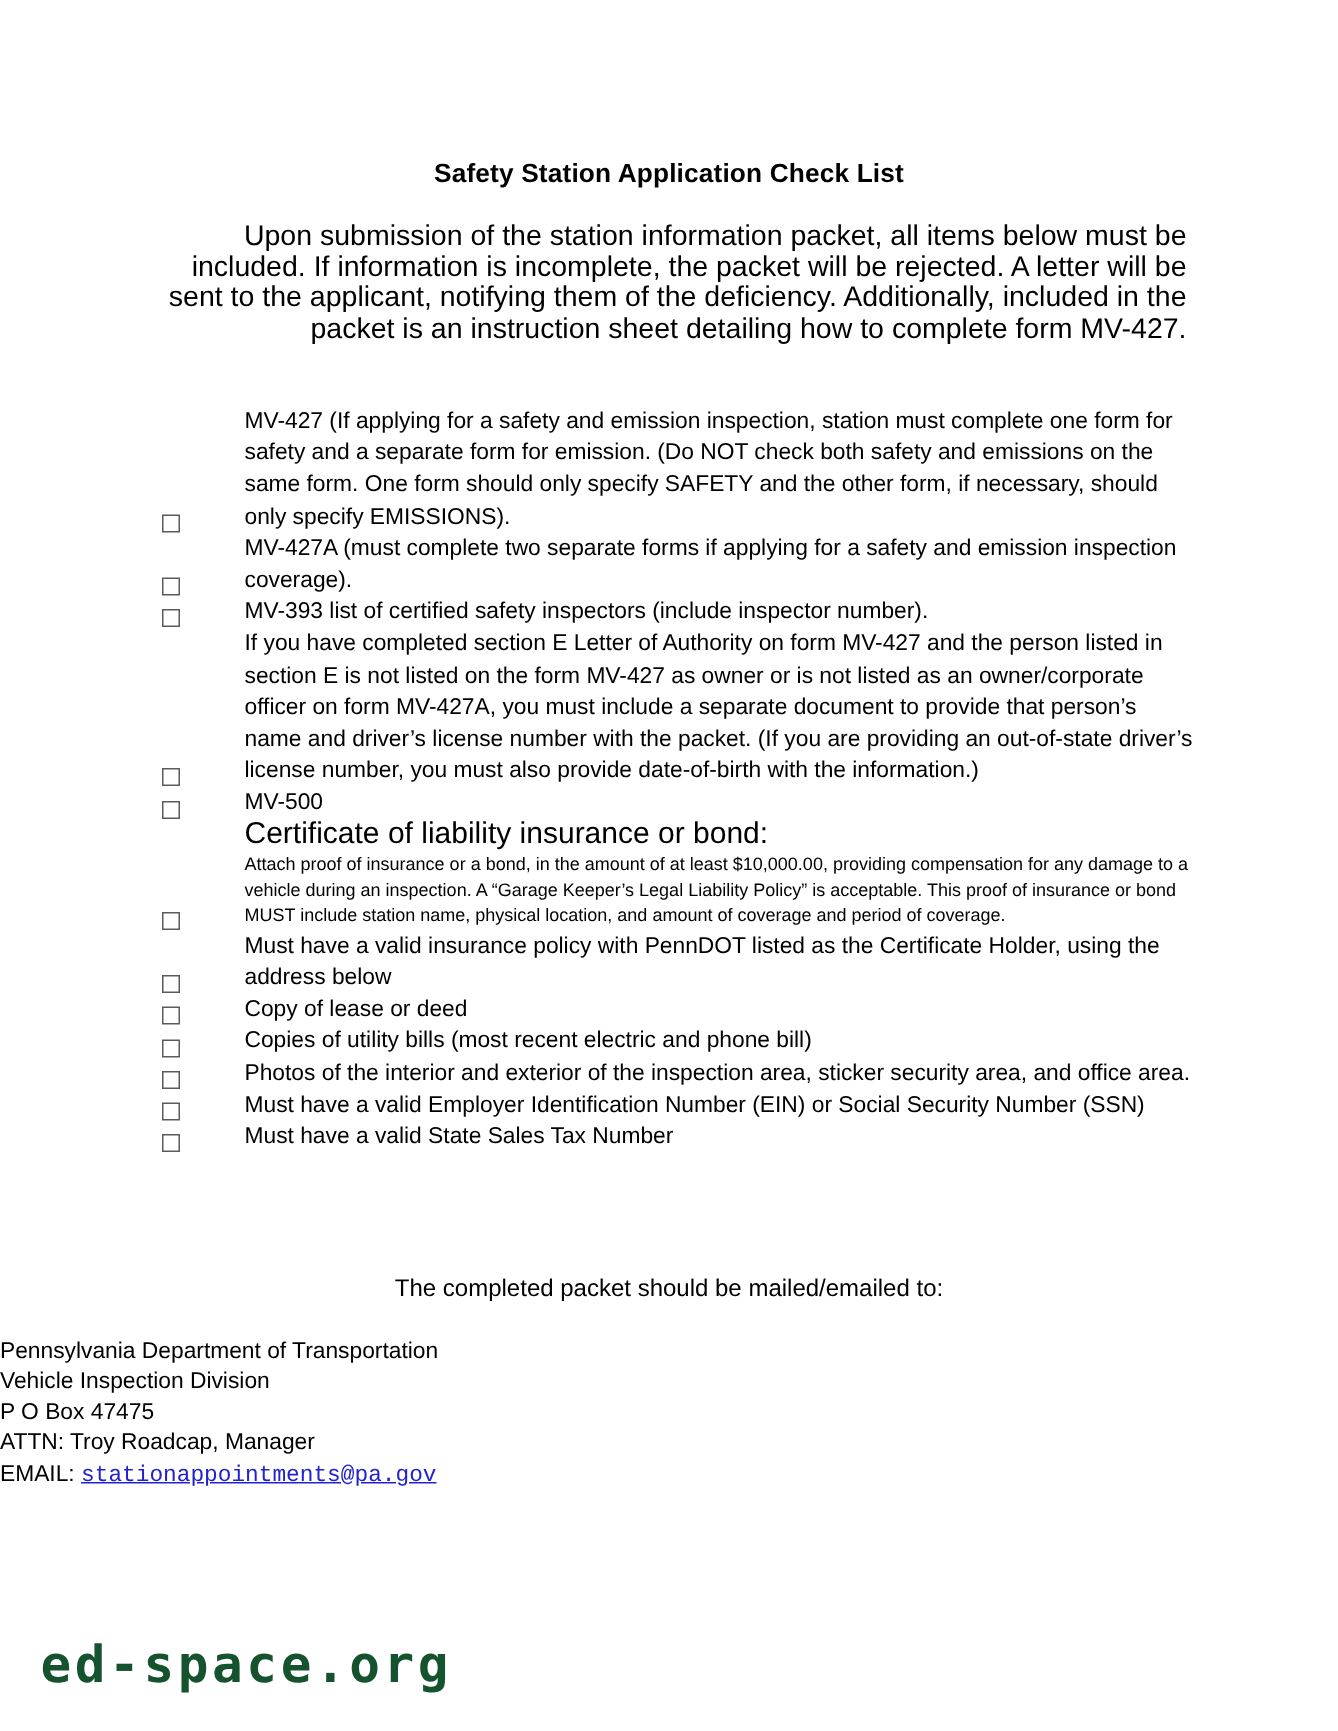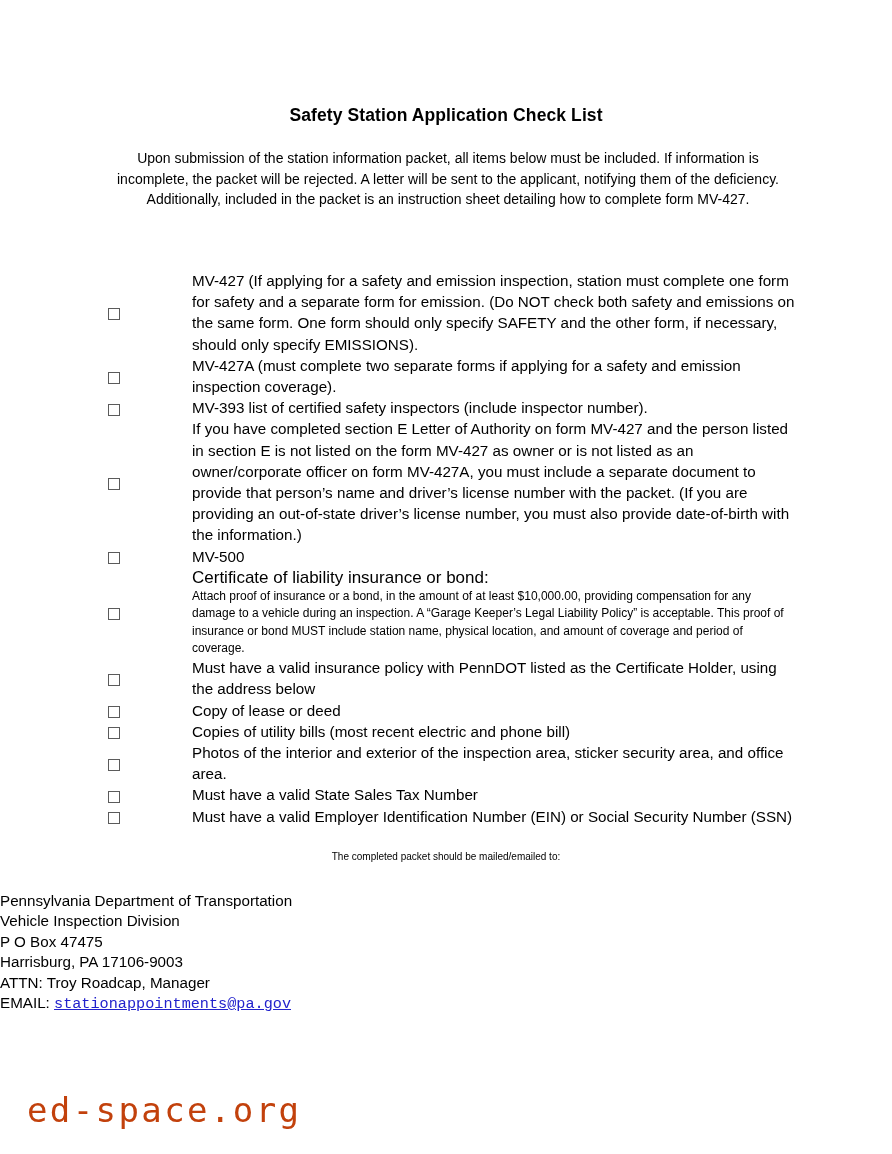--- a/index.html
+++ b/index.html
@@ -34,38 +34,37 @@
     font-weight: bold;
     letter-spacing: 0.1px;
   }
 
   
   .intro {
     position: absolute;
     top: 148px;
     left: 105px;
     width: 686px;
-    font-size: 14px;
+    font-size: 19px;
     line-height: 20.6px;
-    text-align: center;
+    text-align: right;
     white-space: pre-line;
   }
 
   
   .checklist {
     position: absolute;
     top: 270px;
     left: 105px;
     width: 690px;
   }
   .check-row {
     display: flex;
-    align-items: center;
+    align-items: flex-end;
     margin-bottom: 0px;
-    gap: 29px;
   }
   .check-box-cell {
     width: 58px;
     flex: 0 0 58px;
     padding-top: 4px;
   }
   .check-box {
     display: block;
     width: 10px;
     height: 10px;
@@ -73,38 +72,38 @@
     background: #ffffff;
     box-sizing: content-box;
     margin-left: 3px;
   }
   .check-text {
     flex: 1 1 auto;
     font-size: 15.2px;
     line-height: 21.2px;
   }
   .check-text .lead {
-    font-size: 17px;
+    font-size: 20px;
   }
 
   
   .insurance-body {
     font-size: 12px;
     line-height: 17.3px;
     display: block;
   }
 
   
   .mail-intro {
     position: absolute;
     top: 851px;
     left: 0;
     width: 892px;
     text-align: center;
-    font-size: 10px;
+    font-size: 16px;
   }
   .address-block {
     position: absolute;
     top: 891px;
     left: 0;
     width: 892px;
     text-align: left;
     font-size: 15.2px;
     line-height: 20.4px;
   }
@@ -117,23 +116,24 @@
     font-family: Liberation Mono, monospace;
   }
 
   
   .watermark {
     position: absolute;
     top: 1090px;
     left: 27px;
     font-family: "DejaVu Sans Mono", "Liberation Mono", monospace;
     font-size: 34px;
-    color: #c2410c;
+    color: #14532d;
     letter-spacing: 2.4px;
     white-space: nowrap;
+    font-weight: bold;
   }
 </style>
 </head>
 <body>
 
 <div class="page">
 
   <div class="doc-title">Safety Station Application Check List</div>
 
   <div class="intro">Upon submission of the station information packet, all items below must be included.  If information is incomplete, the packet will be rejected.  A letter will be sent to the applicant, notifying them of the deficiency.  Additionally, included in the packet is an instruction sheet detailing how to complete form MV-427.</div>
@@ -207,38 +207,37 @@
       <div class="check-box-cell">
         <span class="check-box"></span>
       </div>
       <div class="check-text">Photos of the interior and exterior of the inspection area, sticker security area, and office area.</div>
     </div>
 
     <div class="check-row">
       <div class="check-box-cell">
         <span class="check-box"></span>
       </div>
+      <div class="check-text">Must have a valid Employer Identification Number (EIN) or Social Security Number (SSN)</div>
+    </div>
+
+    <div class="check-row">
+      <div class="check-box-cell">
+        <span class="check-box"></span>
+      </div>
       <div class="check-text">Must have a valid State Sales Tax Number</div>
-    </div>
-
-    <div class="check-row">
-      <div class="check-box-cell">
-        <span class="check-box"></span>
-      </div>
-      <div class="check-text">Must have a valid Employer Identification Number (EIN) or Social Security Number (SSN)</div>
     </div>
 
   </div>
 
   <div class="mail-intro">The completed packet should be mailed/emailed to:</div>
 
   <div class="address-block">
     <span class="line">Pennsylvania Department of Transportation</span>
     <span class="line">Vehicle Inspection Division</span>
     <span class="line">P O Box 47475</span>
-    <span class="line">Harrisburg, PA 17106-9003</span>
     <span class="line">ATTN:  Troy Roadcap, Manager</span>
     <span class="line"><span>EMAIL: </span><a class="email-link" href="#">stationappointments@pa.gov</a></span>
   </div>
 
   <div class="watermark">ed-space.org</div>
 
 </div>
 
 </body></html>

